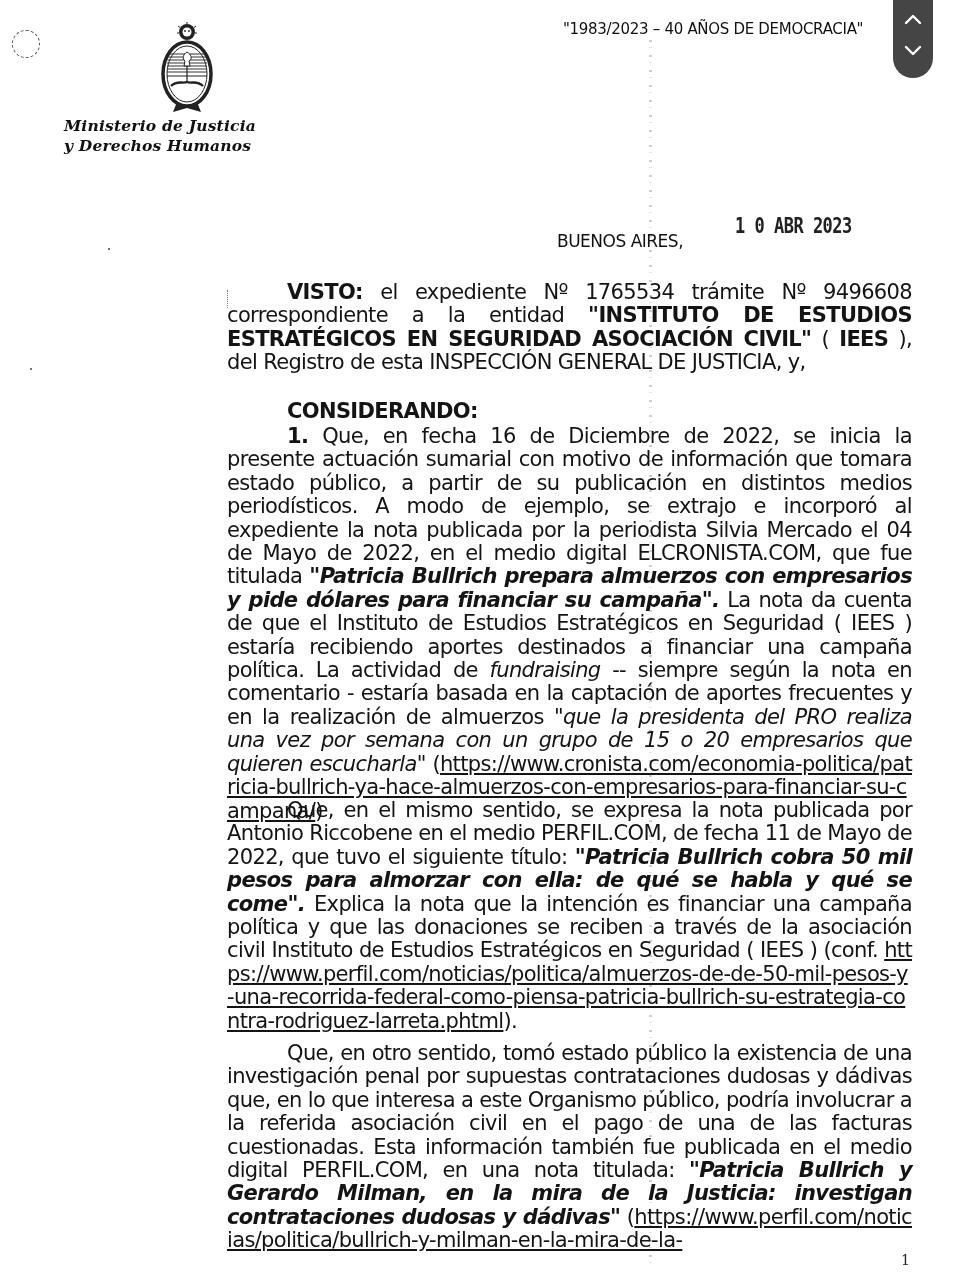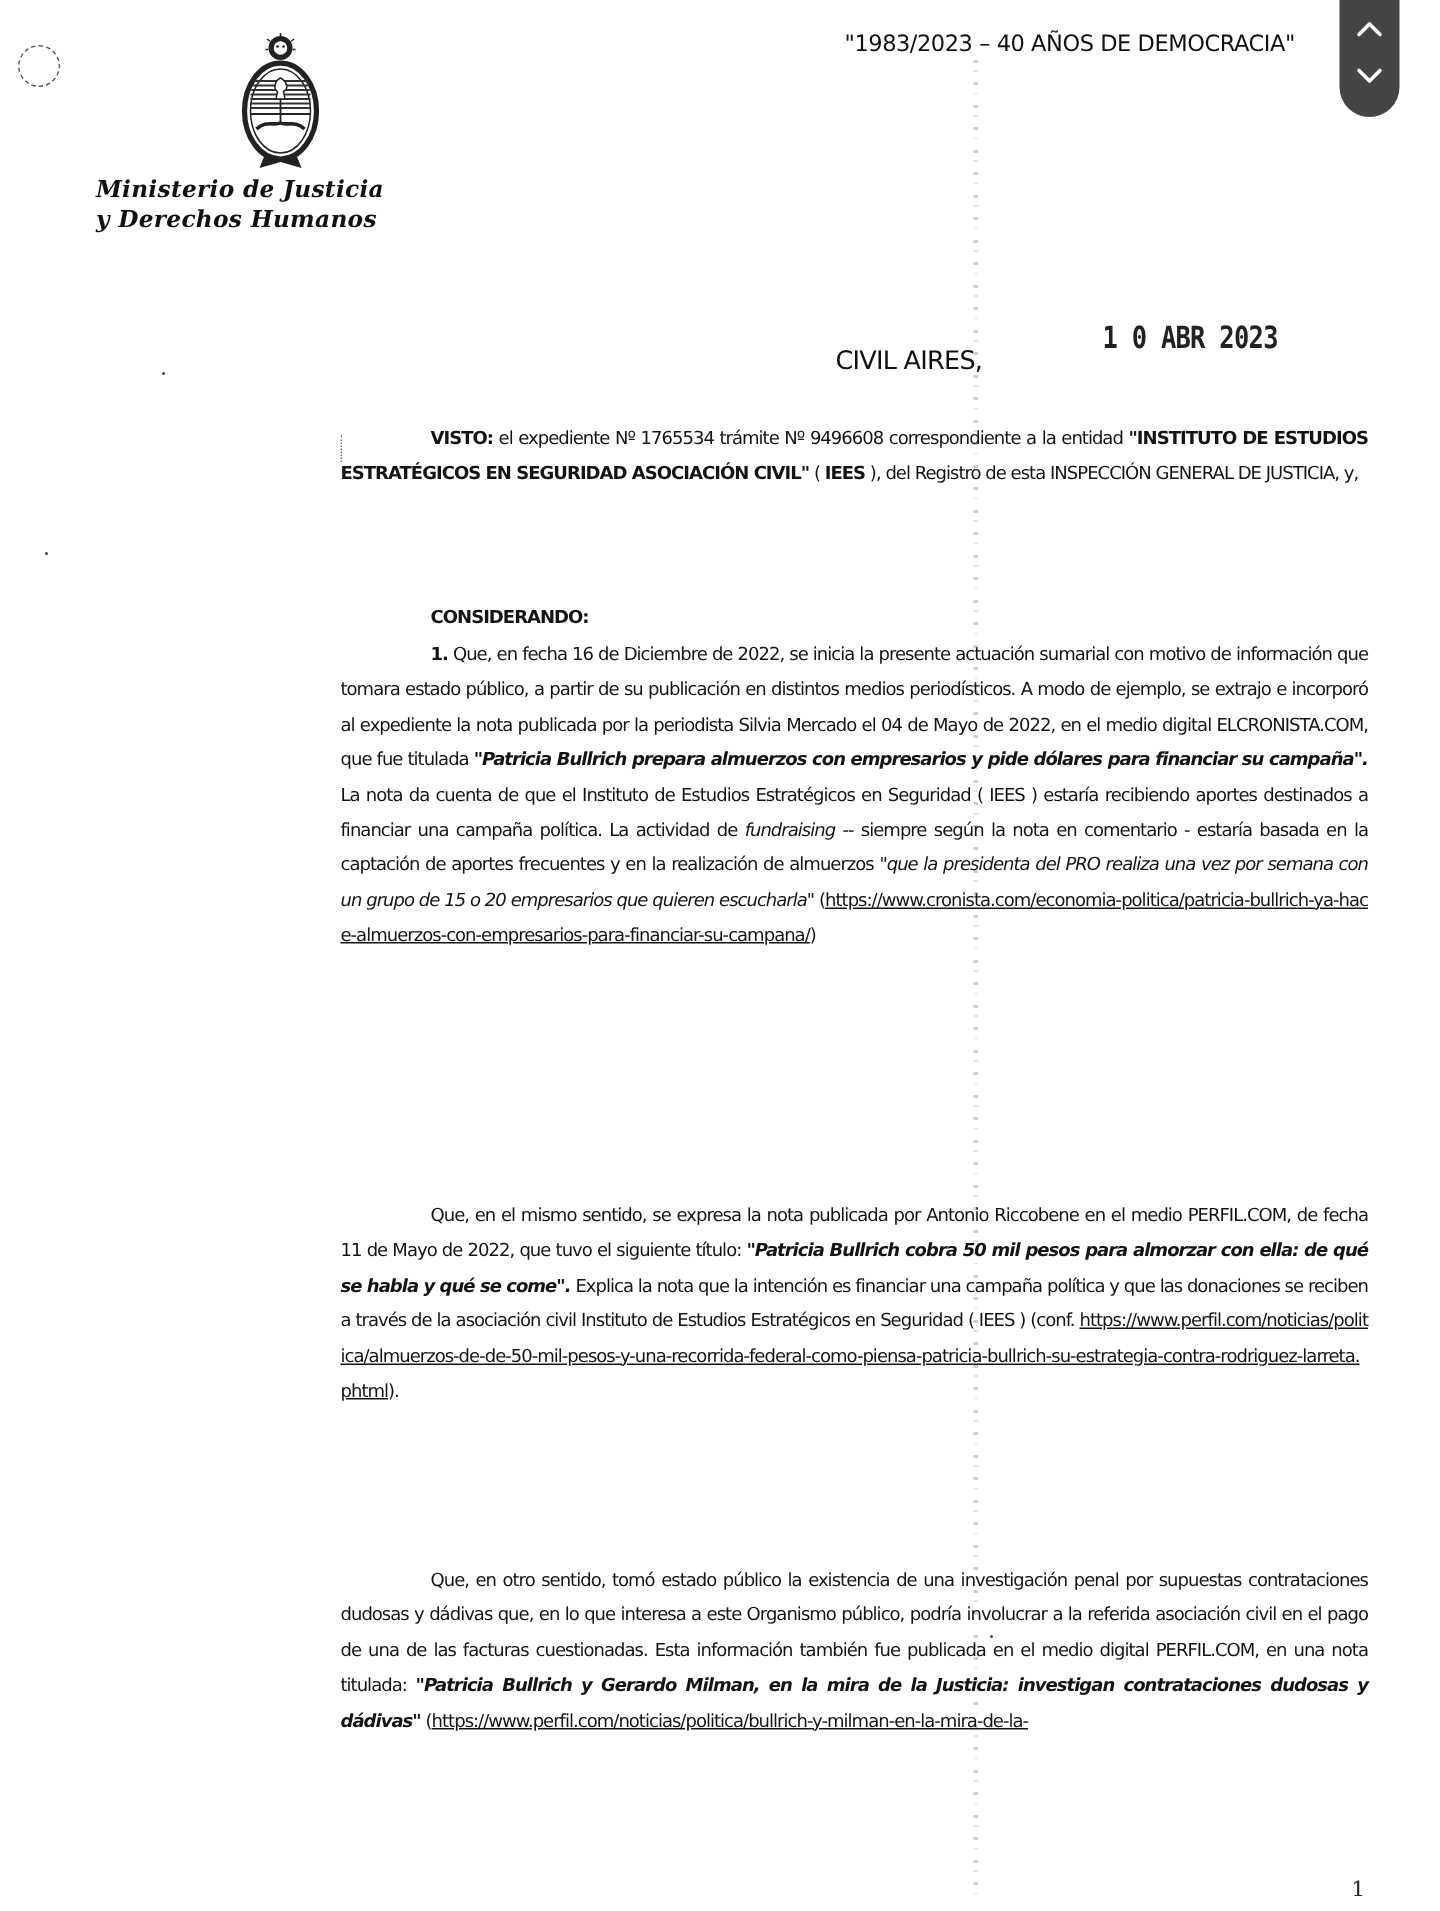--- a/index.html
+++ b/index.html
@@ -21,21 +21,21 @@
 
     .nav-pill { position: absolute; left: 893px; top: -8px; width: 40px; height: 86px; background: #454545; border-radius: 0 0 20px 20px; }
     .nav-btn { position: absolute; left: 0; width: 40px; height: 30px; display: flex; align-items: center; justify-content: center; cursor: pointer; }
     .nav-btn svg { width: 18px; height: 12px; }
     .nav-up { top: 12px; }
     .nav-down { top: 44px; }
 
     .place { position: absolute; left: 557px; top: 231px; font-family: "DejaVu Sans", sans-serif; font-size: 17px; letter-spacing: -0.5px; color: #111; }
     .stamp-date { position: absolute; left: 735px; top: 216px; font-family: "DejaVu Sans Mono", monospace; font-weight: bold; font-size: 17px; letter-spacing: -0.5px; color: #222; transform: scaleY(1.2); }
 
-    .body-text { position: absolute; left: 227px; width: 685px; font-family: "DejaVu Sans", sans-serif; font-size: 12px; line-height: 23.4px; letter-spacing: -0.65px; text-align: justify; color: #141414; }
+    .body-text { position: absolute; left: 227px; width: 685px; font-family: "DejaVu Sans", sans-serif; font-size: 21px; line-height: 23.4px; letter-spacing: -0.65px; text-align: justify; color: #141414; }
     .body-text p { margin: 0; }
     .indent { text-indent: 60px; }
     .b { font-weight: bold; }
     .bi { font-weight: bold; font-style: italic; }
     .i { font-style: italic; }
     .u { text-decoration: underline; }
 
     #visto { top: 281px; }
     #considerando { top: 400px; }
     #p1 { top: 425px; }
@@ -101,21 +101,21 @@
         <polyline points="2,10 9,3 16,10" fill="none" stroke="#ffffff" stroke-width="2.4" stroke-linecap="round" stroke-linejoin="round"></polyline>
       </svg>
     </div>
     <div class="nav-btn nav-down">
       <svg viewBox="0 0 18 12">
         <polyline points="2,2 9,9 16,2" fill="none" stroke="#ffffff" stroke-width="2.4" stroke-linecap="round" stroke-linejoin="round"></polyline>
       </svg>
     </div>
   </div>
 
-  <div class="place">CIVIL AIRES,</div>
+  <div class="place">BUENOS AIRES,</div>
   <div class="stamp-date">1 0 ABR 2023</div>
 
   <div class="left-mark"></div>
 
   <div class="body-text" id="visto">
     <p class="indent"><span class="b">VISTO:</span><span> el expediente Nº 1765534 trámite Nº 9496608 correspondiente a la entidad </span><span class="b">"INSTITUTO DE ESTUDIOS ESTRATÉGICOS EN SEGURIDAD ASOCIACIÓN CIVIL"</span><span> ( </span><span class="b">IEES</span><span> ), del Registro de esta INSPECCIÓN GENERAL DE JUSTICIA, y,</span></p>
   </div>
 
   <div class="body-text" id="considerando">
     <p class="indent"><span class="b">CONSIDERANDO:</span></p>

